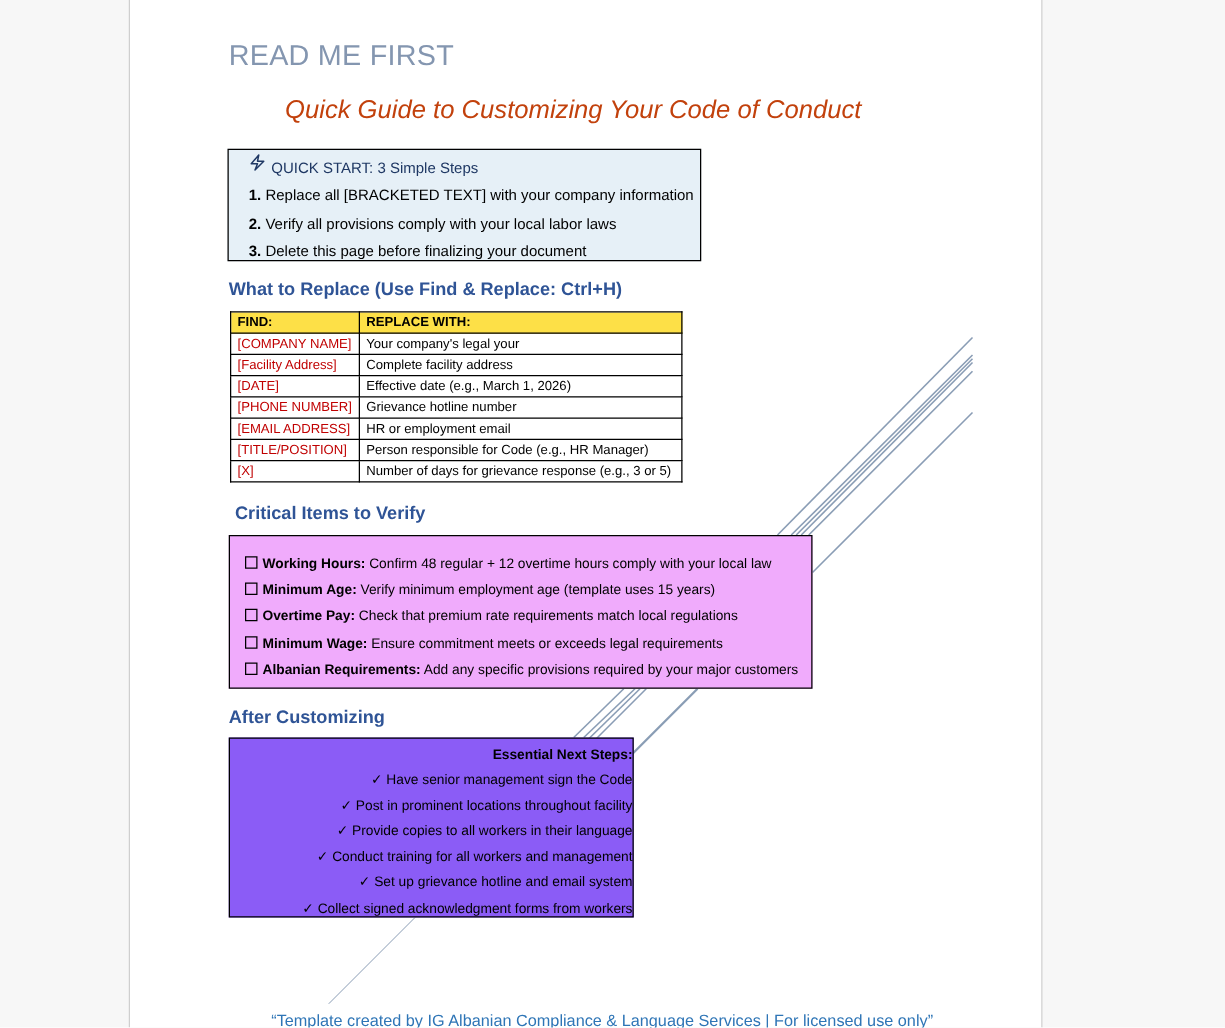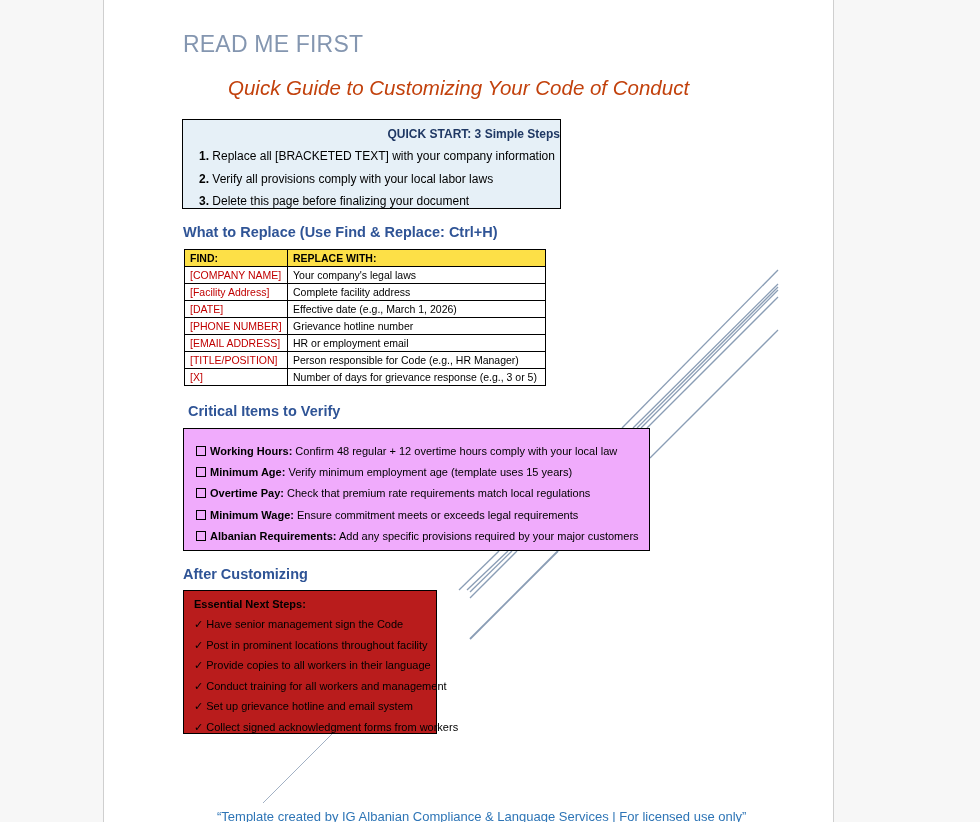--- a/index.html
+++ b/index.html
@@ -4,37 +4,37 @@
 <style>
   html, body { margin:0; padding:0; }
   body { width:980px; height:822px; background:#f7f7f7; position:relative; overflow:hidden; font-family:"Liberation Sans", sans-serif; }
   .page { position:absolute; left:103px; top:0; width:729px; height:822px; background:#fff; border-left:1px solid #cfcfcf; border-right:1px solid #cfcfcf; }
   .deco { position:absolute; left:0; top:0; width:980px; height:822px; pointer-events:none; }
   .abs { position:absolute; }
   .doc-title { left:183px; top:17px; font-size:23px; color:#8496b0; letter-spacing:0.2px;margin-top:14px; }
   .subtitle { left:228px; top:76px; font-size:20.5px; font-style:italic; color:#c2410c; }
   .box { border:1px solid #000; box-sizing:border-box; }
   .quick { left:182px; top:119px; width:379px; height:90px; background:#e6f0f7; padding:3px 0 0 16px; }
-  .quick .head { font-size:12px; font-weight:bold; color:#1f3864; height:22px; line-height:22px; display:flex; align-items:flex-end;flex-direction:column; }
+  .quick .head { font-size:12px; font-weight:normal; color:#1f3864; height:22px; line-height:22px; display:flex; align-items:flex-start; }
   .quick .head svg { margin-right:4px; }
   .quick .step { font-size:12px; color:#000; height:22.5px; line-height:22px; }
   .quick .step b { font-weight:bold; }
   h2 { margin:0; font-size:14.5px; font-weight:bold; color:#2f5496; position:absolute; }
   .h-replace { left:183px; top:224px; }
   .h-verify { left:188px; top:403px; }
   .h-after { left:183px; top:566px; }
   table.rep { position:absolute; left:184px; top:249px; border-collapse:collapse; font-size:10.5px; }
   table.rep td, table.rep th { border:1px solid #000; padding:0 5px; height:16px; line-height:16px; text-align:left; }
   table.rep th { background:#fde047; font-weight:bold; color:#000; }
   table.rep td.find { color:#c00000; width:92px; }
   table.rep td.rep { width:247px; color:#000; }
   .verify { left:183px; top:428px; width:467px; height:123px; background:#f0abfc; padding:12px 0 0 12px; }
   .verify .item { font-size:11px; color:#000; height:21.2px; line-height:21px; white-space:nowrap; }
   .cb { display:inline-block; width:8px; height:8px; border:1px solid #000; margin-right:4px; vertical-align:-1px; }
-  .after { left:183px; top:590px; width:254px; height:144px; background:#b91c1c; padding:3px 0 0 10px; }
+  .after { left:183px; top:590px; width:324px; height:144px; background:#8b5cf6; padding:3px 0 0 10px;text-align:right; }
   .after .head { font-size:11px; font-weight:bold; height:20px; line-height:20px; }
   .after .item { font-size:11px; height:20.5px; line-height:21px; white-space:nowrap; }
   .footer { left:217px; top:809px; font-size:13px; color:#2e75b6; white-space:nowrap; }
 </style>
 </head>
 <body>
 
 <div class="page"></div>
 
 <svg class="deco" viewBox="0 0 980 822">
@@ -72,21 +72,21 @@
 <h2 class="h-replace">What to Replace (Use Find &amp; Replace: Ctrl+H)</h2>
 
 <table class="rep">
   <tbody>
       <tr>
     <th>FIND:</th>
     <th>REPLACE WITH:</th>
   </tr>
   <tr>
         <td class="find">[COMPANY NAME]</td>
-        <td class="rep">Your company's legal laws</td>
+        <td class="rep">Your company's legal your</td>
       </tr>
   <tr>
         <td class="find">[Facility Address]</td>
         <td class="rep">Complete facility address</td>
       </tr>
   <tr>
         <td class="find">[DATE]</td>
         <td class="rep">Effective date (e.g., March 1, 2026)</td>
       </tr>
   <tr>

